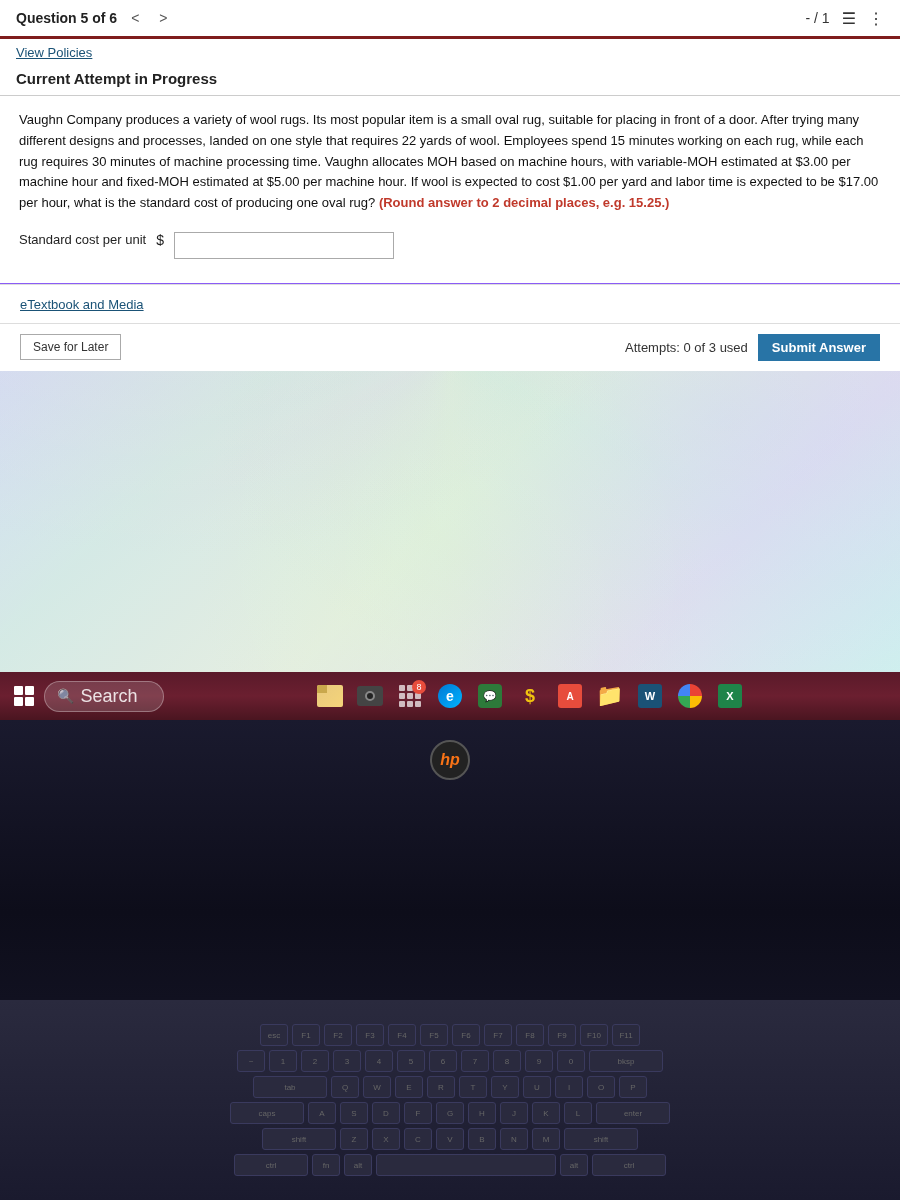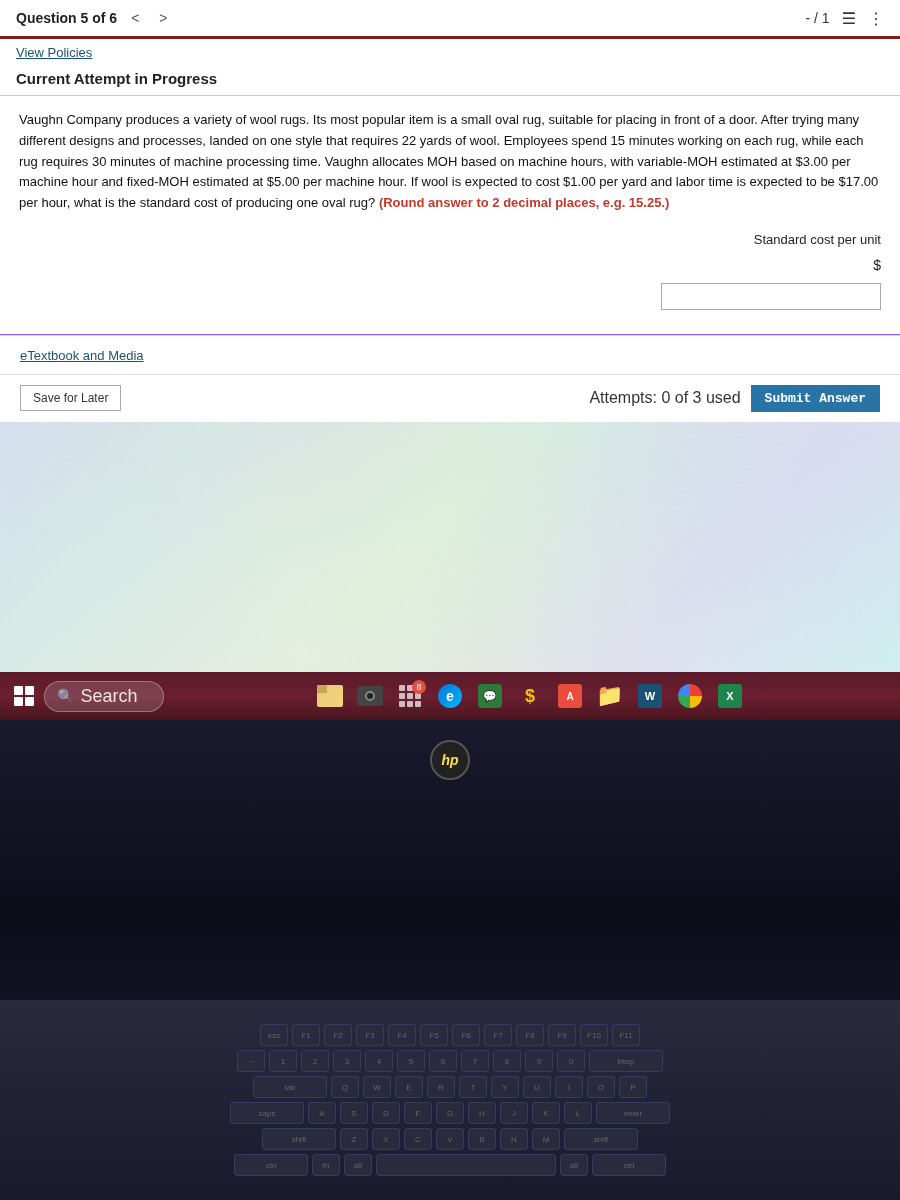--- a/index.html
+++ b/index.html
@@ -115,25 +115,24 @@
       color: #111;
     }
 
     .question-text .bold-red {
       font-weight: bold;
       color: #c0392b;
     }
 
     .answer-row {
       display: flex;
-      align-items: flex-end;
+      align-items: flex-start;
       gap: 10px;
       margin-top: 18px;
       padding: 0 0 10px 0;
-      flex-direction: column;
     }
 
     .answer-label {
       font-size: 13px;
       color: #222;
       white-space: nowrap;
     }
 
     .dollar-sign {
       font-size: 14px;
@@ -181,33 +180,32 @@
       cursor: pointer;
     }
 
     .attempts-section {
       display: flex;
       align-items: center;
       gap: 10px;
     }
 
     .attempts-text {
-      font-size: 16px;
+      font-size: 13px;
       color: #333;
     }
 
     .submit-btn {
       background: #2874a6;
       color: white;
       border: none;
       padding: 6px 14px;
       font-size: 13px;
       cursor: pointer;
       font-weight: bold;
-      font-family: Liberation Mono, monospace;
     }
 
     
     .taskbar {
       position: absolute;
       bottom: 480px;
       left: 0;
       right: 0;
       height: 48px;
       background: linear-gradient(to bottom, #5a1a2a, #6b1f30, #4a1520);
@@ -391,22 +389,22 @@
       height: 40px;
       border-radius: 50%;
       border: 2px solid #555;
       display: flex;
       align-items: center;
       justify-content: center;
       background: #222;
     }
 
     .hp-text {
-      color: #fde047;
-      font-size: 14px;
+      color: #f97316;
+      font-size: 16px;
       font-style: italic;
       font-weight: bold;
     }
 
     .laptop-keyboard-area {
       position: absolute;
       bottom: 0;
       left: 0;
       right: 0;
       height: 200px;

